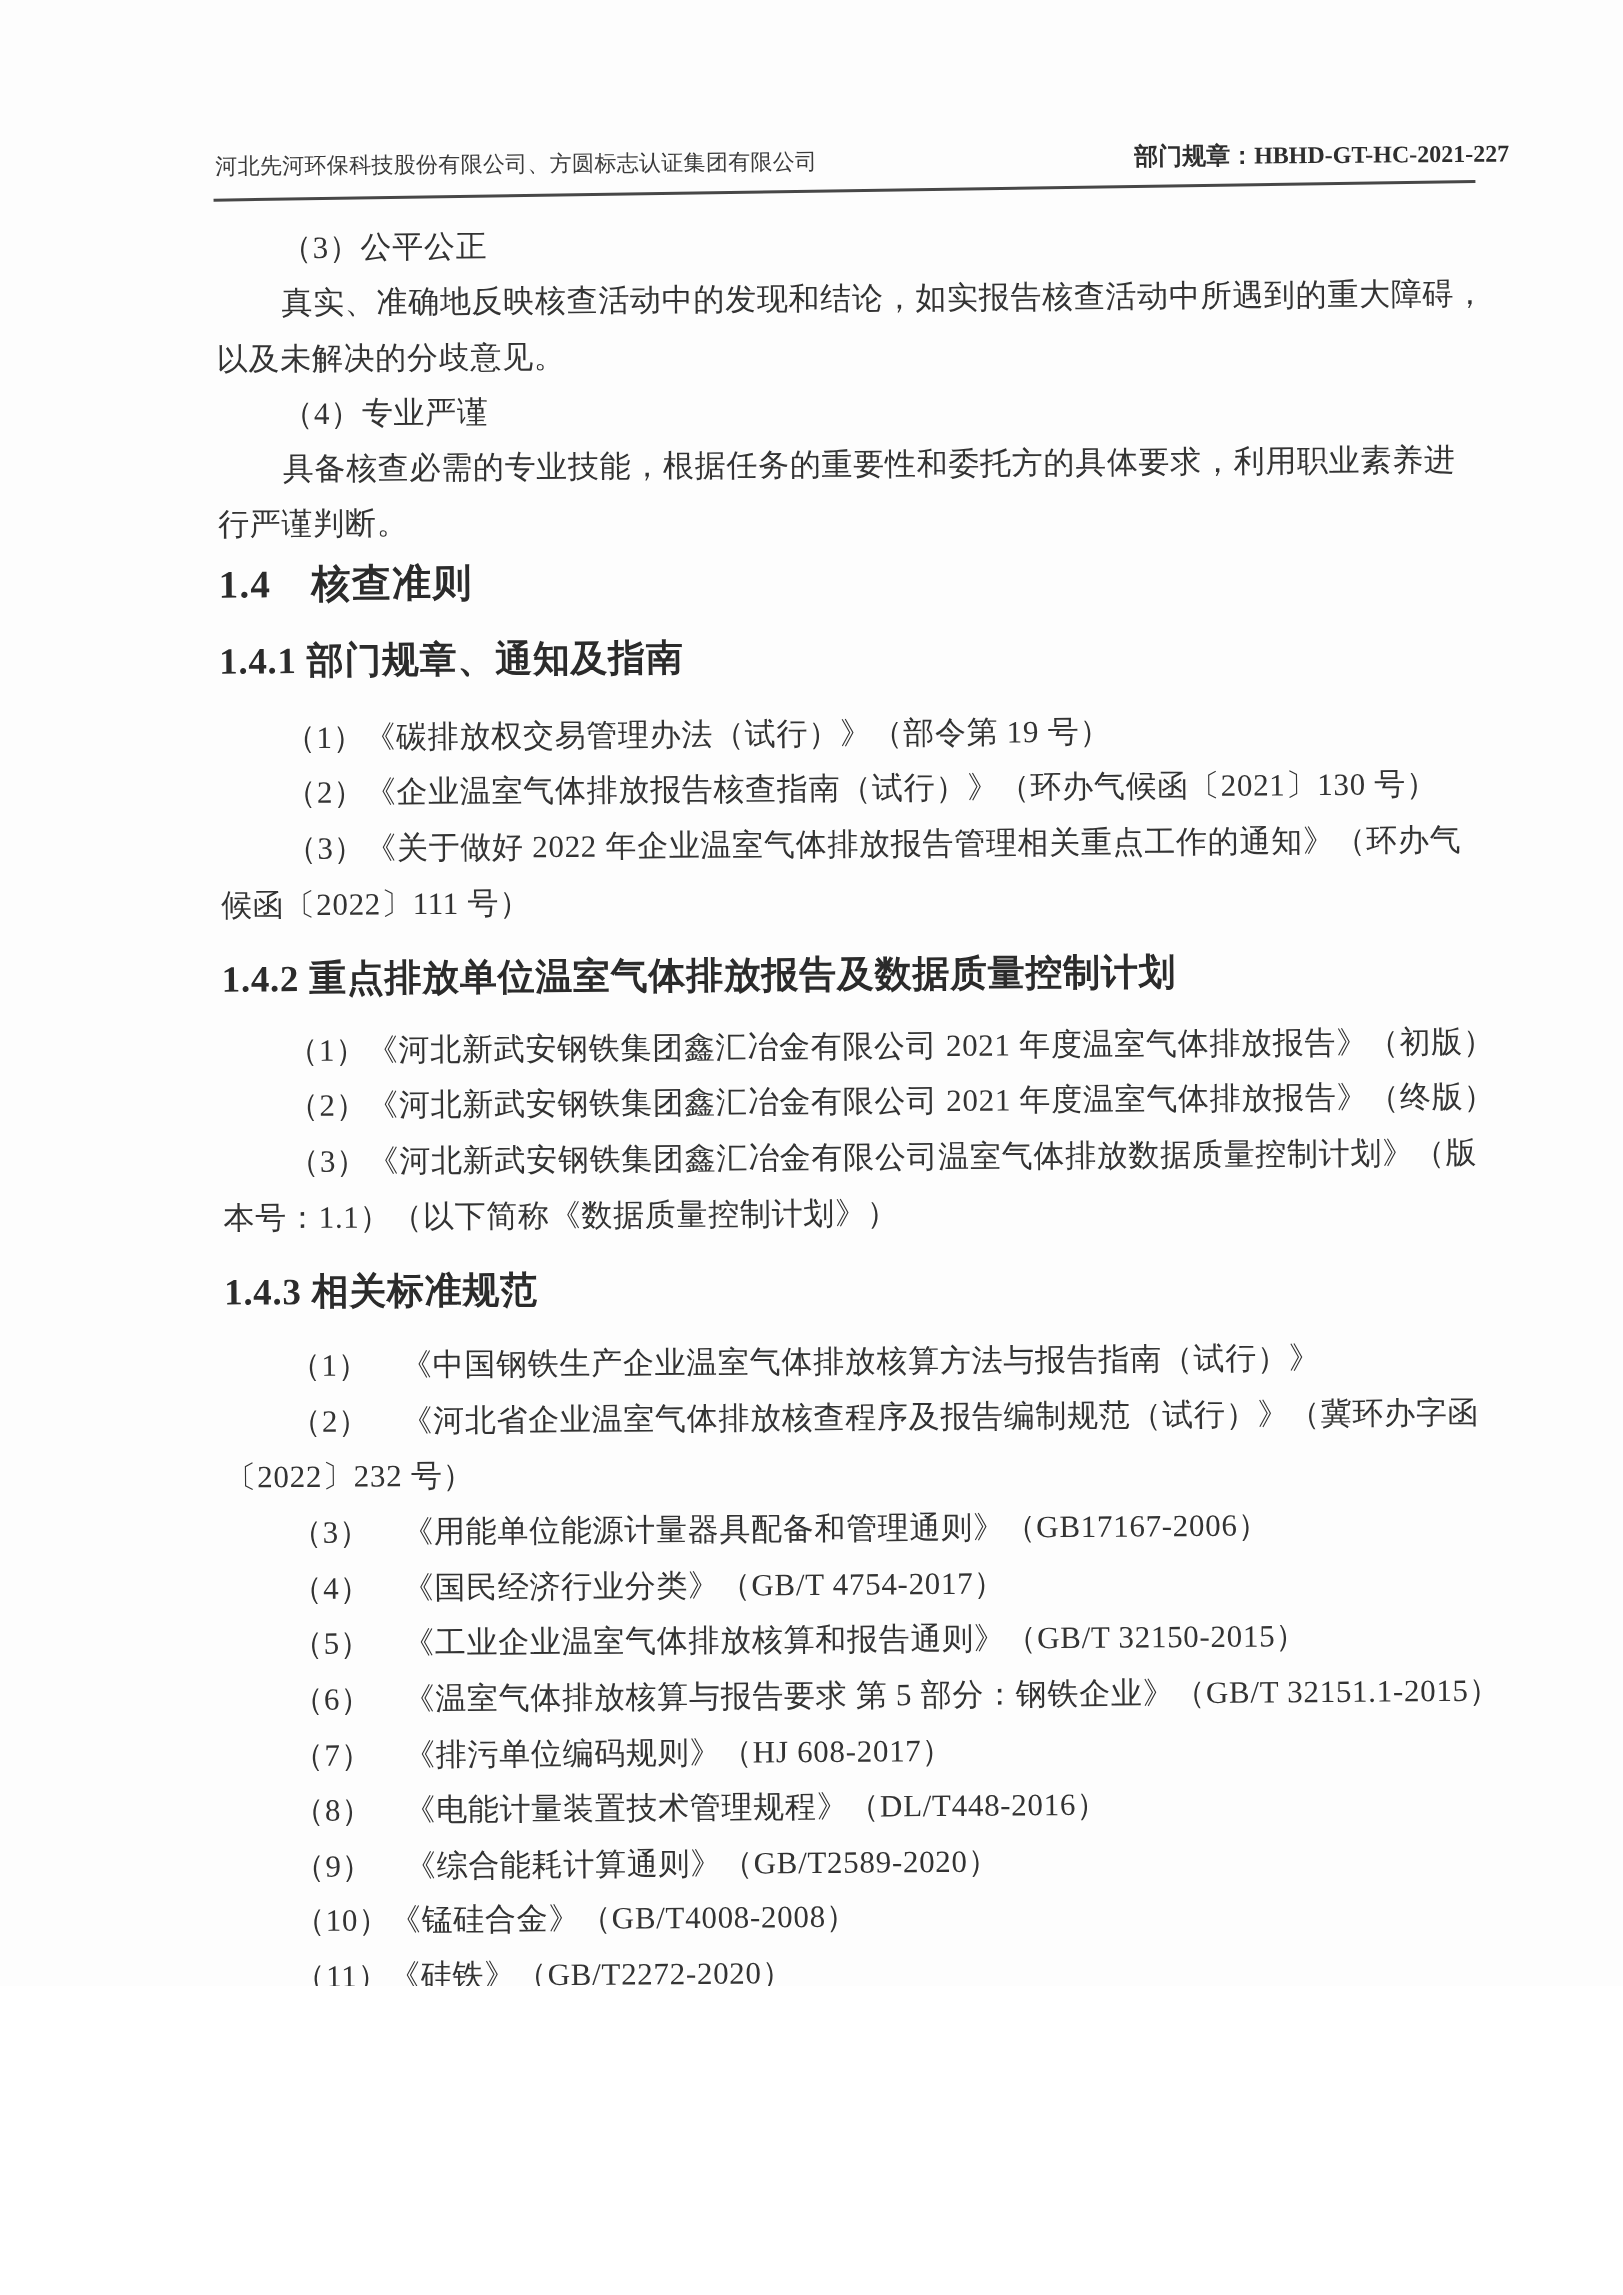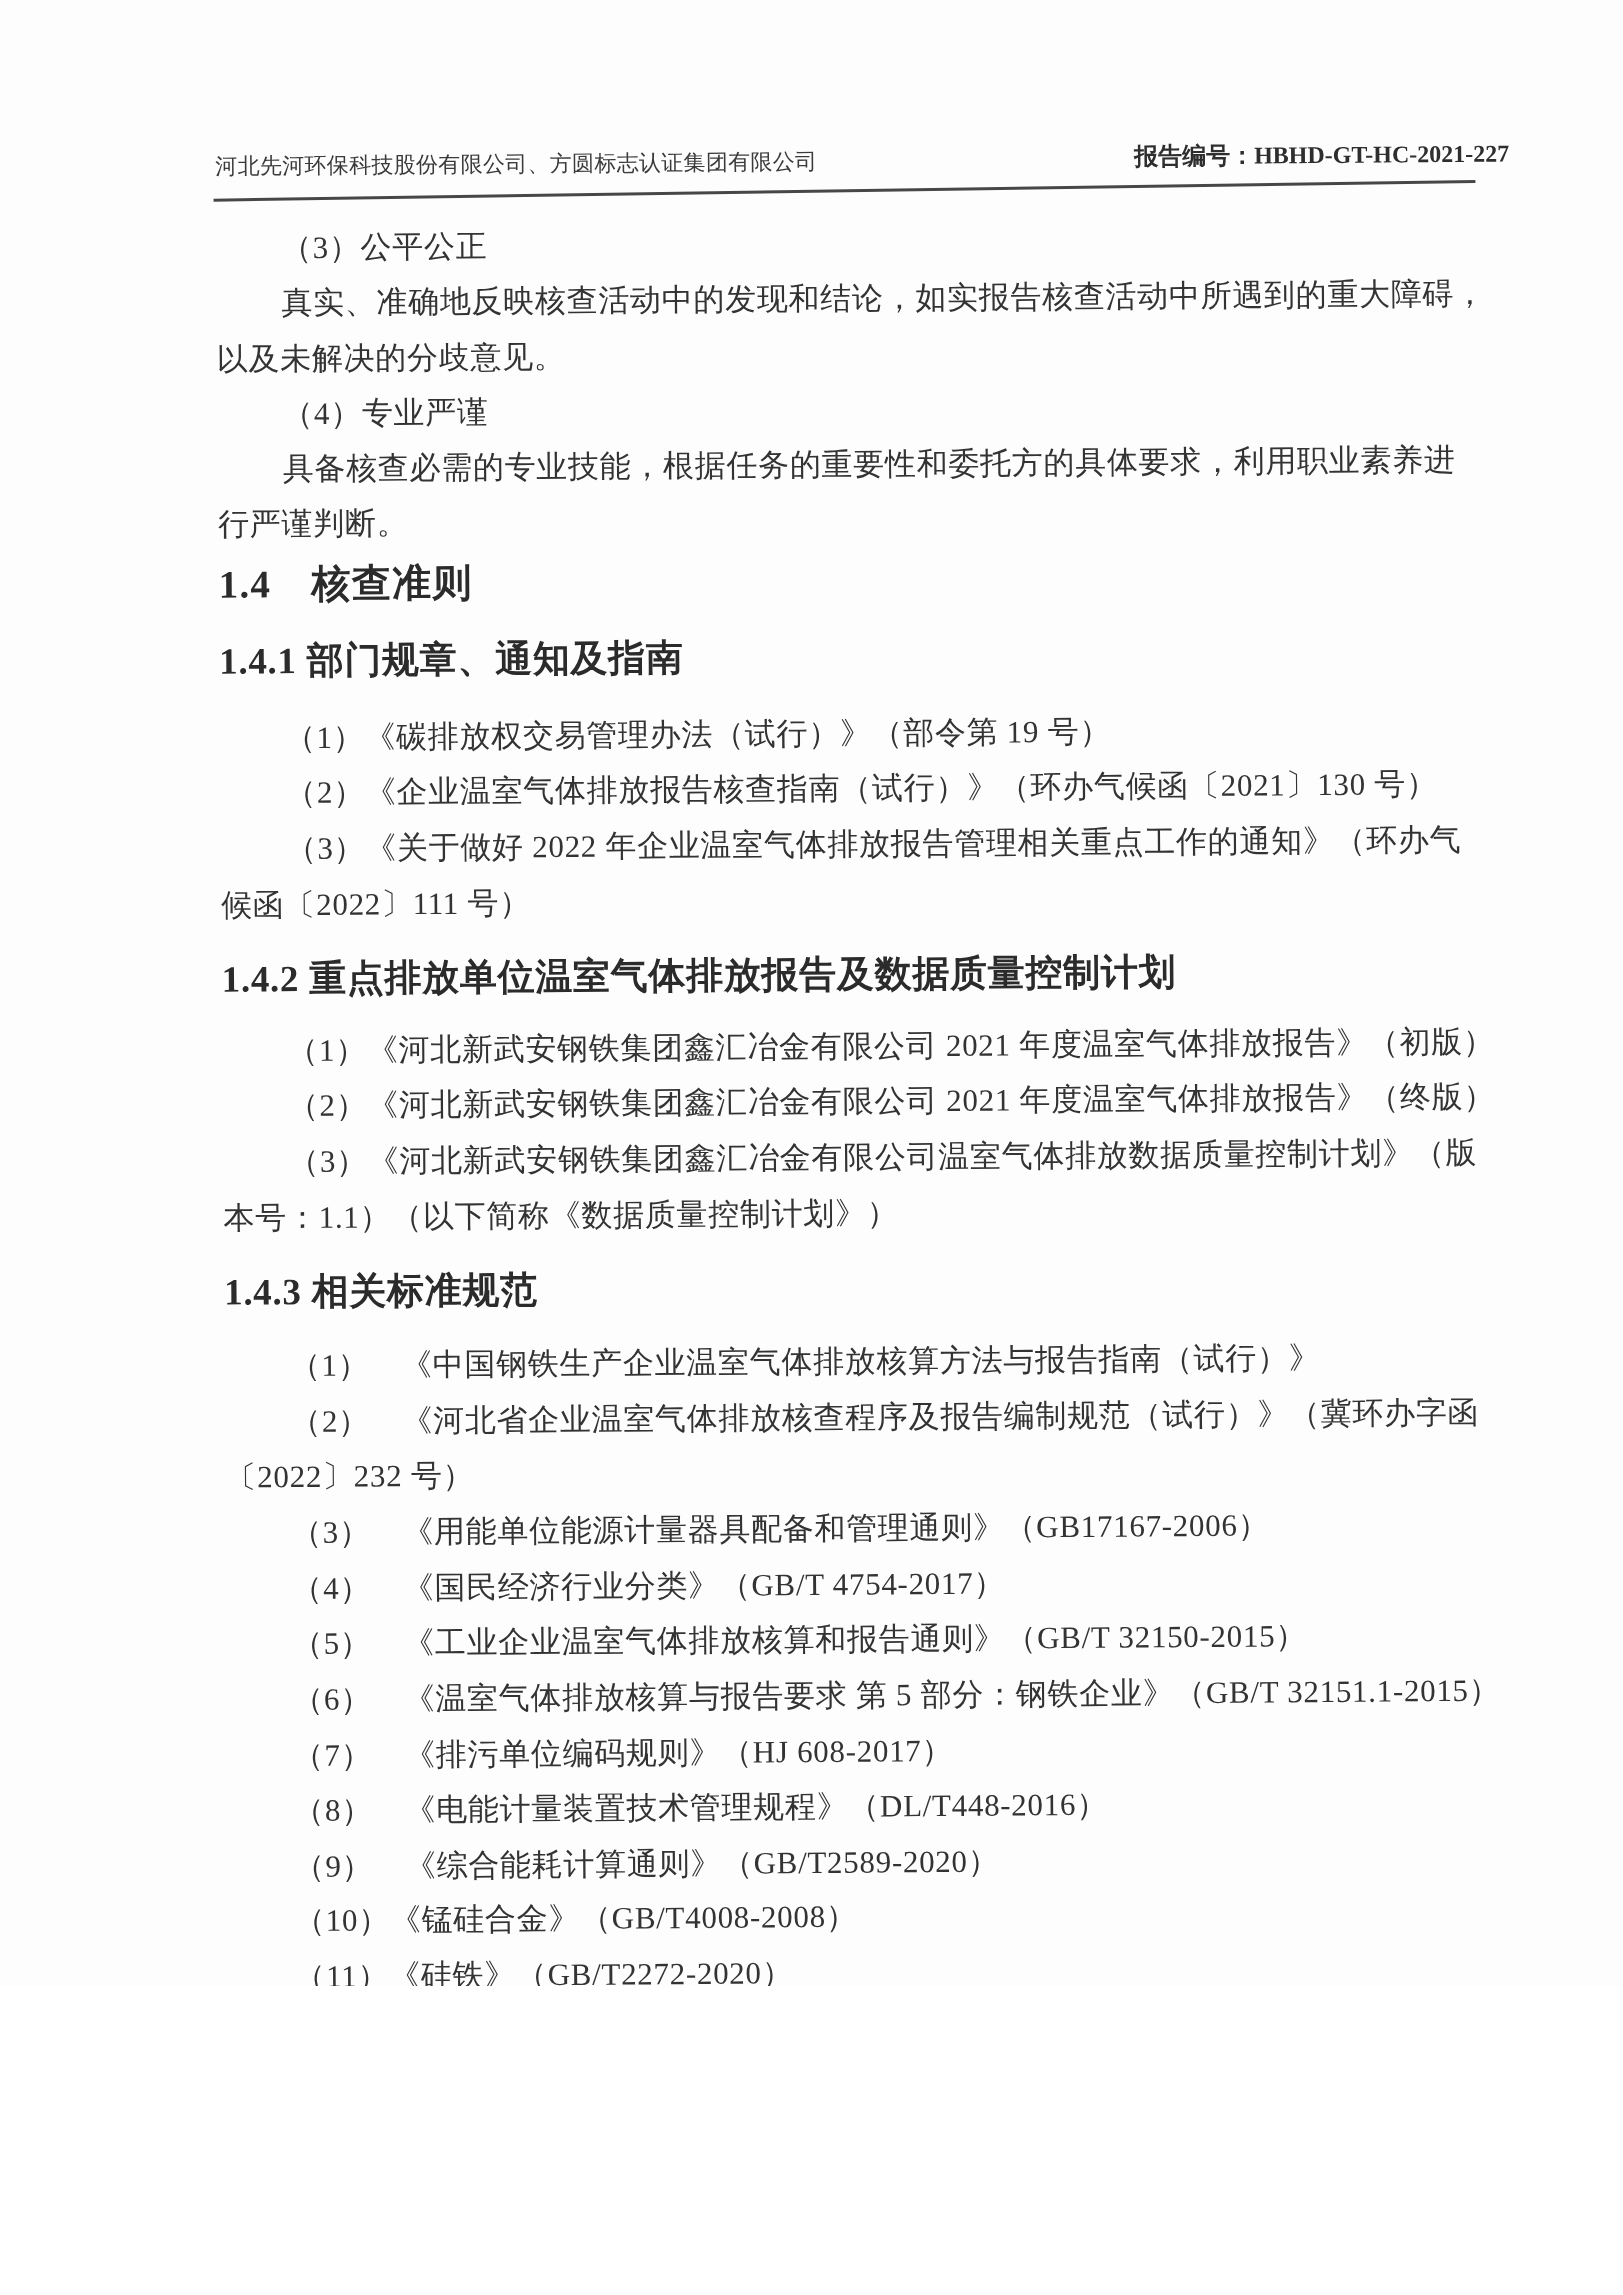--- a/index.html
+++ b/index.html
@@ -83,21 +83,21 @@
 </style>
 </head>
 <body>
 
 <div class="page">
   <div class="page-inner">
 
     <span class="hdr-left">河北先河环保科技股份有限公司、方圆标志认证集团有限公司</span>
 
     <span class="hdr-right">
-      <span>报告编号：</span><span>HBHD-GT-HC-2021-227</span>
+      <span>部门规章：</span><span>HBHD-GT-HC-2021-227</span>
     </span>
 
     <div class="hdr-rule"></div>
 
     <main id="doc-body">
         <div class="tline indent" style="top: 223px;">（3）公平公正</div>
         <div class="tline indent" style="top: 278px;">真实、准确地反映核查活动中的发现和结论，如实报告核查活动中所遇到的重大障碍，</div>
         <div class="tline" style="top: 334px;">以及未解决的分歧意见。</div>
         <div class="tline indent" style="top: 389px;">（4）专业严谨</div>
         <div class="tline indent" style="top: 444px;">具备核查必需的专业技能，根据任务的重要性和委托方的具体要求，利用职业素养进</div>

